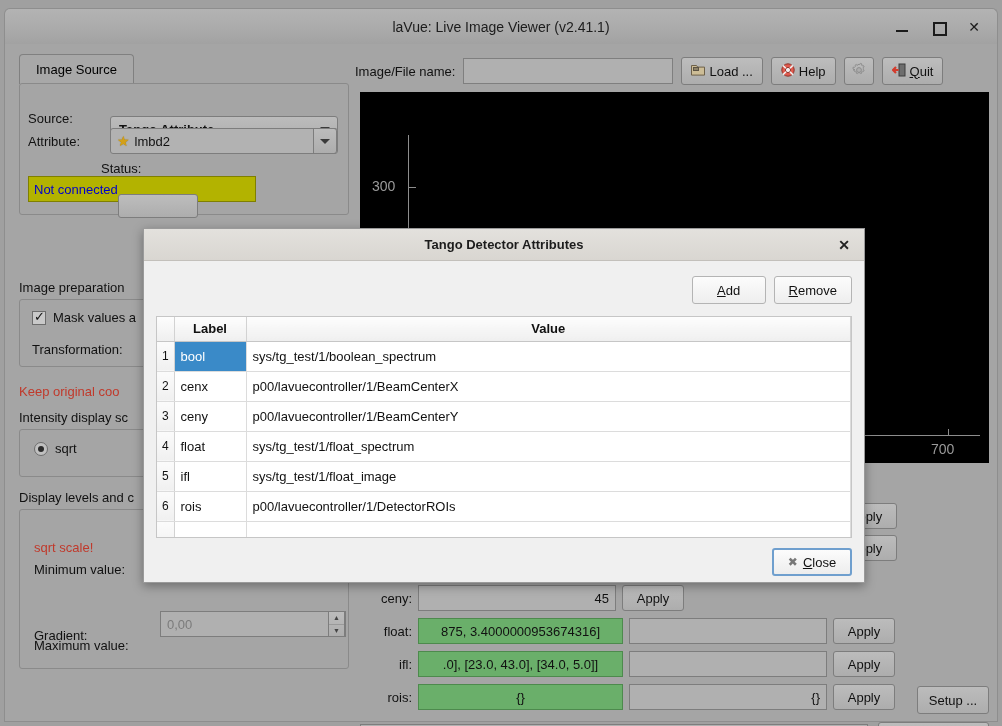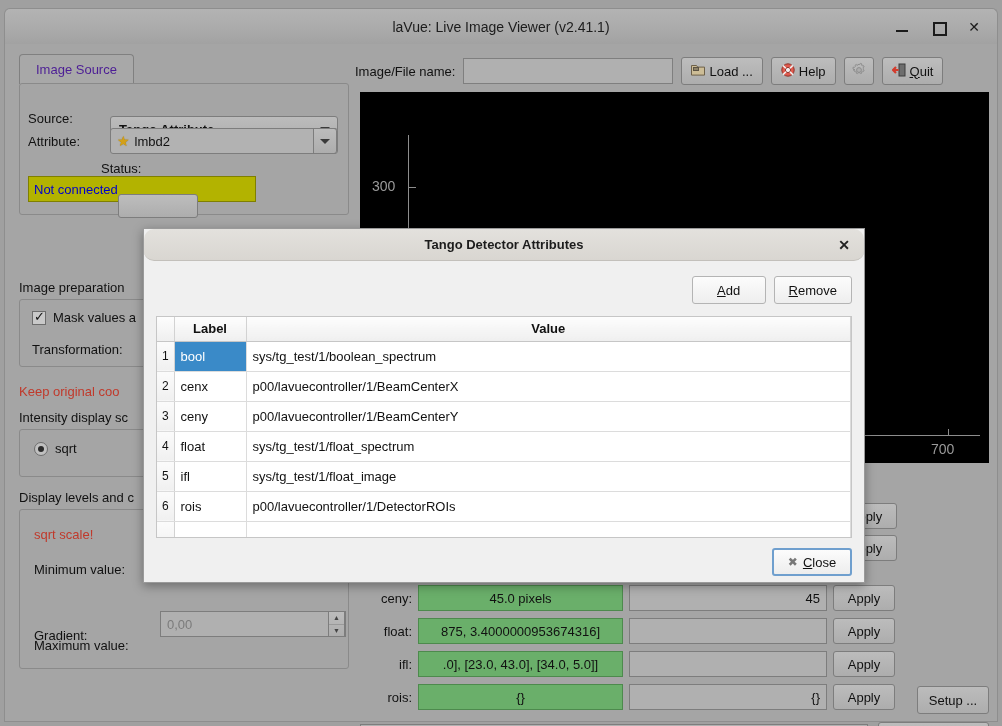--- a/index.html
+++ b/index.html
@@ -81,21 +81,21 @@
   .ico { display: inline-block; vertical-align: middle; }
 
   
   .tab-strip { position: absolute; left: 14px; top: 10px; width: 330px; height: 30px; }
   .tab {
     position: absolute; left: 0; top: 0;
     height: 30px; padding: 0 16px; line-height: 30px;
     background: #a8a8a8;
     border: 1px solid #808080; border-bottom: none;
     border-top-left-radius: 4px; border-top-right-radius: 4px;
-    font-size: 13px; color: #4c1d95; cursor: pointer;
+    font-size: 13px; color: #000000; cursor: pointer;
   }
   .group {
     position: absolute; left: 14px;
     border: 1px solid #8a8a8a; border-radius: 3px;
     background: #a5a5a5;
   }
   .grp-src { top: 39px; width: 330px; height: 132px; }
   .grp-prep { top: 255px; width: 330px; height: 68px; }
   .grp-scale { top: 385px; width: 330px; height: 48px; }
   .grp-levels { top: 465px; width: 330px; height: 160px; }
@@ -270,21 +270,21 @@
     width: 722px; height: 355px;
     background: #f0f0f0;
     border: 1px solid #9a9a9a;
     box-shadow: 0 3px 10px rgba(0,0,0,0.35);
   }
   .dlg-title {
     position: relative; height: 32px;
     background: linear-gradient(to bottom,#e3e1dd,#d9d6d1);
     border-bottom: 1px solid #c3c0bb;
     line-height: 32px; text-align: center;
-    font-size: 13px; font-weight: bold; color: #1c1c1c; border-radius: 10px;
+    font-size: 13px; font-weight: bold; color: #1c1c1c;
   }
   .dlg-close {
     position: absolute; right: 10px; top: 0; height: 32px; width: 20px;
     line-height: 32px; text-align: center;
     font-size: 14px; color: #222; cursor: pointer;
   }
   .dlg-body { position: relative; padding: 0 12px; }
   .dlg-buttons {
     display: flex; justify-content: flex-end; gap: 8px;
     padding-top: 15px;
@@ -458,21 +458,21 @@
           <span>sqrt</span>
         </label>
       </div>
       <div class="row" style="left:148px; top:11px;">
         <span class="radiodot off"></span>
       </div>
     </div>
 
     <div class="sec-title t-levels">Display levels and c</div>
     <div class="group grp-levels">
-      <div class="row" style="left:14px; top:17px;">
+      <div class="row" style="left:14px; top:30px;">
         <span class="warn-red">sqrt scale!</span>
       </div>
       <div class="row" style="left:14px; top:52px;">
         <span class="lbl">Minimum value:</span>
       </div>
       <div class="row" style="left:14px; top:85px;">
         <span class="lbl" style="width:126px;margin-top:43px;">Maximum value:</span>
         <div class="spin" style="width:186px;">
           <span>0,00</span>
           <span class="sb">
@@ -497,21 +497,20 @@
       <div class="xlab" style="left:571px;">700</div>
     </div>
 
     <div class="attrform">
 
       <div class="apply-btn" style="position:absolute; left:475px; top:35px;">Apply</div>
       <div class="apply-btn" style="position:absolute; left:475px; top:67px;">Apply</div>
 
       <div class="attr-row" style="top:116px;">
         <span class="attr-name">ceny:</span>
-        <div class="attr-green">45.0 pixels</div>
         <div class="attr-input">45</div>
         <div class="apply-btn">Apply</div>
       </div>
 
       <div class="attr-row" style="top:149px;">
         <span class="attr-name">float:</span>
         <div class="attr-green">875, 3.4000000953674316]</div>
         <div class="attr-input"></div>
         <div class="apply-btn">Apply</div>
       </div>

